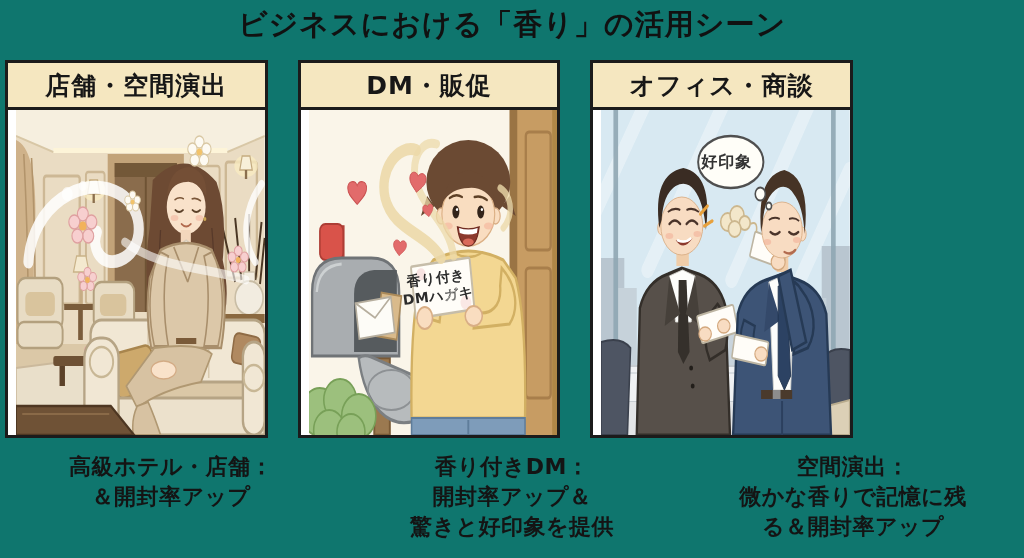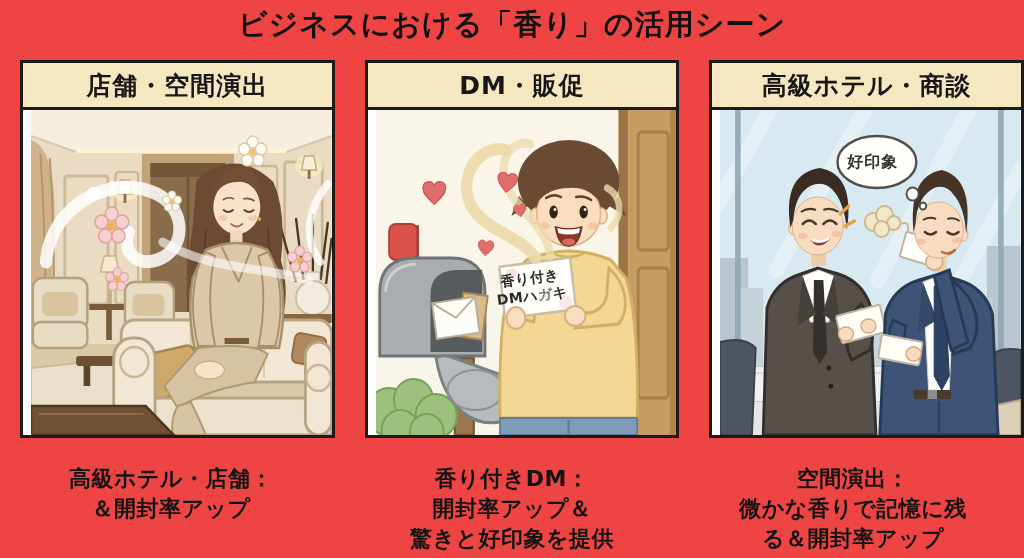--- a/index.html
+++ b/index.html
@@ -1,32 +1,32 @@
 <!DOCTYPE html>
 <html><head>
 <meta charset="utf-8">
 <style>
   html,body{margin:0;padding:0;}
   body{font-family:"DejaVu Sans","Liberation Sans",sans-serif;background:#ffffff;}
-  .page{position:relative;width:1024px;height:558px;background:#ef4444;overflow:hidden;}
+  .page{position:relative;width:1024px;height:558px;background:#0f766e;overflow:hidden;}
   .title{position:absolute;top:5px;left:0;width:100%;text-align:center;
          font-size:29px;font-weight:bold;color:#111;letter-spacing:1px;}
-  .panels{position:absolute;top:60px;left:20px;width:1004px;display:flex;gap:30px;}
+  .panels{position:absolute;top:60px;left:5px;width:848px;display:flex;gap:30px;}
   .panel{flex:1 1 0;border:3px solid #1b1b1b;background:#fff;}
   .panel-header{height:44px;display:flex;align-items:center;justify-content:center;
          background:#f5e7c0;border-bottom:3px solid #1b1b1b;
          font-size:25px;font-weight:bold;color:#171717;letter-spacing:1px;}
   .art{position:relative;height:325px;overflow:hidden;padding-left:8px;}
   .art svg{display:block;width:100%;height:100%;}
   .card-label{position:absolute;left:53%;top:54.5%;transform:translate(-50%,-50%) rotate(-7deg);
          font-size:14px;font-weight:bold;color:#2b2b2b;text-align:center;line-height:1.3;
          letter-spacing:.5px;white-space:nowrap;}
   .bubble-label{position:absolute;left:52%;top:16%;transform:translate(-50%,-50%);
          font-size:16px;font-weight:bold;color:#333;letter-spacing:1px;white-space:nowrap;}
-  .captions{position:absolute;top:464px;left:10px;width:1004px;display:flex;gap:19px;}
+  .captions{position:absolute;top:452px;left:10px;width:1004px;display:flex;gap:19px;}
   .caption{flex:1 1 0;text-align:center;font-size:22px;font-weight:bold;color:#141414;
          line-height:30px;letter-spacing:.5px;}
 </style>
 </head>
 <body>
 
 <div class="page">
 
   <div class="title">ビジネスにおける「香り」の活用シーン</div>
 
@@ -286,21 +286,21 @@
             <path transform="translate(140,70) scale(0.95) rotate(8)" d="M0,-4 C-2.5,-9.5 -11,-8.5 -11,-1.5 C-11,4.5 -4.5,8.5 0,13 C4.5,8.5 11,4.5 11,-1.5 C11,-8.5 2.5,-9.5 0,-4 Z"></path>
             <path transform="translate(153,99) scale(0.6) rotate(-10)" d="M0,-4 C-2.5,-9.5 -11,-8.5 -11,-1.5 C-11,4.5 -4.5,8.5 0,13 C4.5,8.5 11,4.5 11,-1.5 C11,-8.5 2.5,-9.5 0,-4 Z"></path>
             <path transform="translate(117,136) scale(0.75) rotate(6)" d="M0,-4 C-2.5,-9.5 -11,-8.5 -11,-1.5 C-11,4.5 -4.5,8.5 0,13 C4.5,8.5 11,4.5 11,-1.5 C11,-8.5 2.5,-9.5 0,-4 Z"></path>
           </g>
         </svg>
         <div class="card-label"><span>香り付き</span><br><span>DMハガキ</span></div>
       </div>
     </section>
 
     <section class="panel">
-      <div class="panel-header">高級ホテル・商談</div>
+      <div class="panel-header">オフィス・商談</div>
       <div class="art">
         <svg viewBox="0 0 320 325" preserveAspectRatio="none">
           <rect width="320" height="325" fill="#d8e9f2"></rect>
           <g stroke="#ffffff" opacity="0.35" stroke-width="16" stroke-linecap="round">
             <line x1="58" y1="-8" x2="-30" y2="140"></line>
             <line x1="160" y1="-10" x2="60" y2="160"></line>
             <line x1="268" y1="-6" x2="168" y2="170"></line>
             <line x1="320" y1="60" x2="250" y2="180"></line>
           </g>
           <g>

